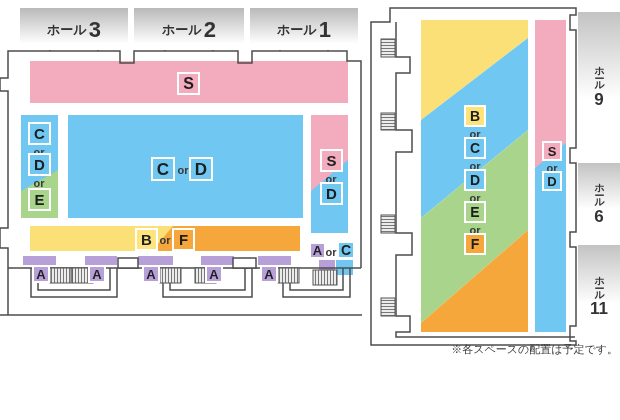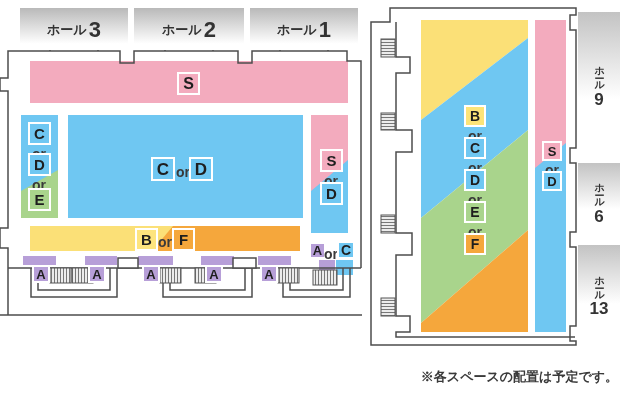--- a/index.html
+++ b/index.html
@@ -7,42 +7,42 @@
     position:relative;width:620px;height:420px;background:#fff;overflow:hidden;
     font-family:"Liberation Sans",sans-serif;
   }
   .stage svg{position:absolute;left:0;top:0;z-index:1;}
   .zbox{
     position:absolute;box-sizing:border-box;border:2px solid #fff;
     display:flex;align-items:center;justify-content:center;
     font-weight:bold;color:#1e1e1e;z-index:3;line-height:1;
   }
   .or{
-    position:absolute;z-index:3;font-size:14px;font-weight:bold;color:#3a3a3a;
-    width:14px;text-align:left;line-height:1;
+    position:absolute;z-index:3;font-size:11px;font-weight:bold;color:#3a3a3a;
+    width:14px;text-align:center;line-height:1;
   }
   .hallTop{
     position:absolute;top:8px;height:42px;z-index:2;
     background:linear-gradient(to bottom,#b9b9b9,#ffffff 85%);
     display:flex;align-items:flex-start;justify-content:center;padding-top:9px;
     box-sizing:border-box;color:#333;
   }
   .hallTop .pref{font-size:13px;font-weight:bold;margin-top:4px;}
   .hallTop .num{font-size:22px;font-weight:bold;margin-left:2px;}
   .hallRight{
     position:absolute;left:578px;width:42px;z-index:2;
     background:linear-gradient(to bottom,#c3c3c3,#ffffff 60%);
     display:flex;flex-direction:column;align-items:center;justify-content:center;
     color:#333;box-sizing:border-box;
   }
   .hallRight .pref{writing-mode:vertical-rl;font-size:10px;font-weight:bold;letter-spacing:2px;}
   .hallRight .num{font-size:17px;font-weight:bold;margin-top:2px;}
   .disclaimer{
-    position:absolute;right:2px;top:368px;z-index:3;
-    font-size:13px;font-weight:bold;color:#3a3a3a;
+    position:absolute;right:2px;top:342px;z-index:3;
+    font-size:11px;font-weight:normal;color:#3a3a3a;
   }
 </style>
 </head>
 <body>
 
 <div class="stage">
 
   <svg width="620" height="420" viewBox="0 0 620 420">
     <defs>
       <pattern id="hatchH" width="4" height="3" patternUnits="userSpaceOnUse">
@@ -151,21 +151,21 @@
   <div class="hallRight" style="top:12px;height:145px;">
     <span class="pref">ホール</span>
     <span class="num">9</span>
   </div>
   <div class="hallRight" style="top:163px;height:77px;">
     <span class="pref">ホール</span>
     <span class="num">6</span>
   </div>
   <div class="hallRight" style="top:245px;height:98px;">
     <span class="pref">ホール</span>
-    <span class="num">13</span>
+    <span class="num">11</span>
   </div>
 
   <div class="zbox" style="left:177px;top:72px;width:23px;height:23px;background:#F3ABBE;font-size:16px;">S</div>
 
   <div class="zbox" style="left:28px;top:122px;width:23px;height:23px;background:#6FC7F2;font-size:15px;">C</div>
   <div class="or" style="left:32px;top:147px;">or</div>
   <div class="zbox" style="left:28px;top:153px;width:23px;height:23px;background:#6FC7F2;font-size:15px;">D</div>
   <div class="or" style="left:32px;top:178px;">or</div>
   <div class="zbox" style="left:28px;top:188px;width:23px;height:23px;background:#A9D48C;font-size:15px;">E</div>
 

